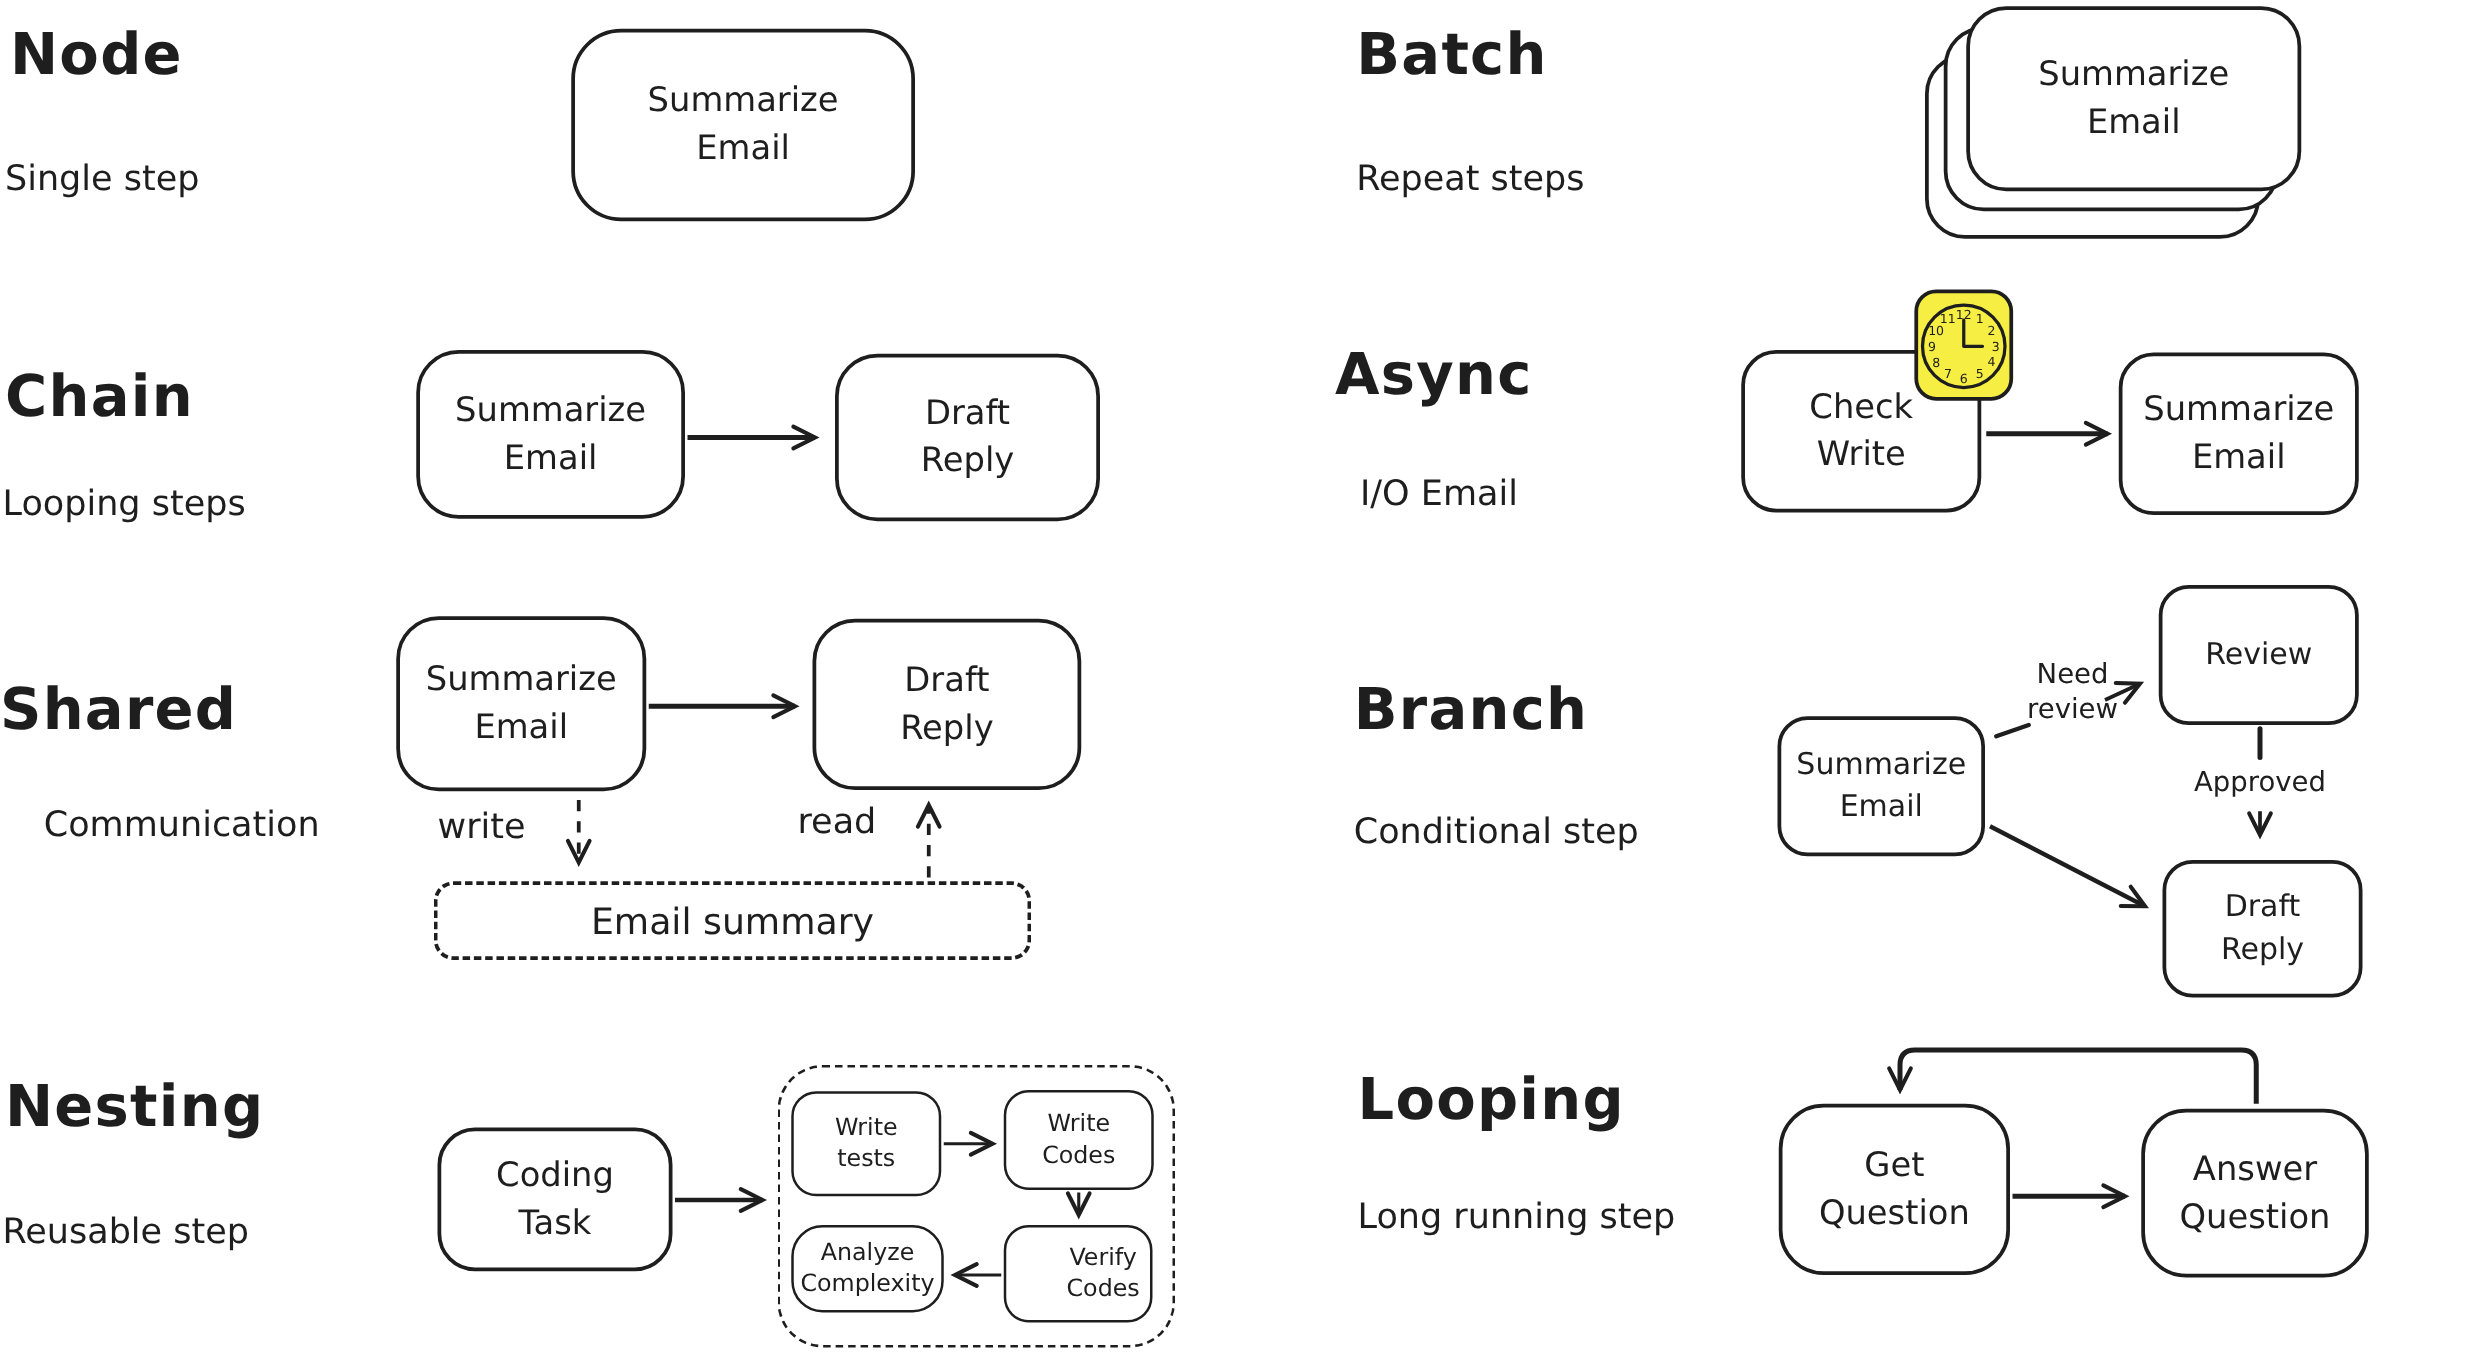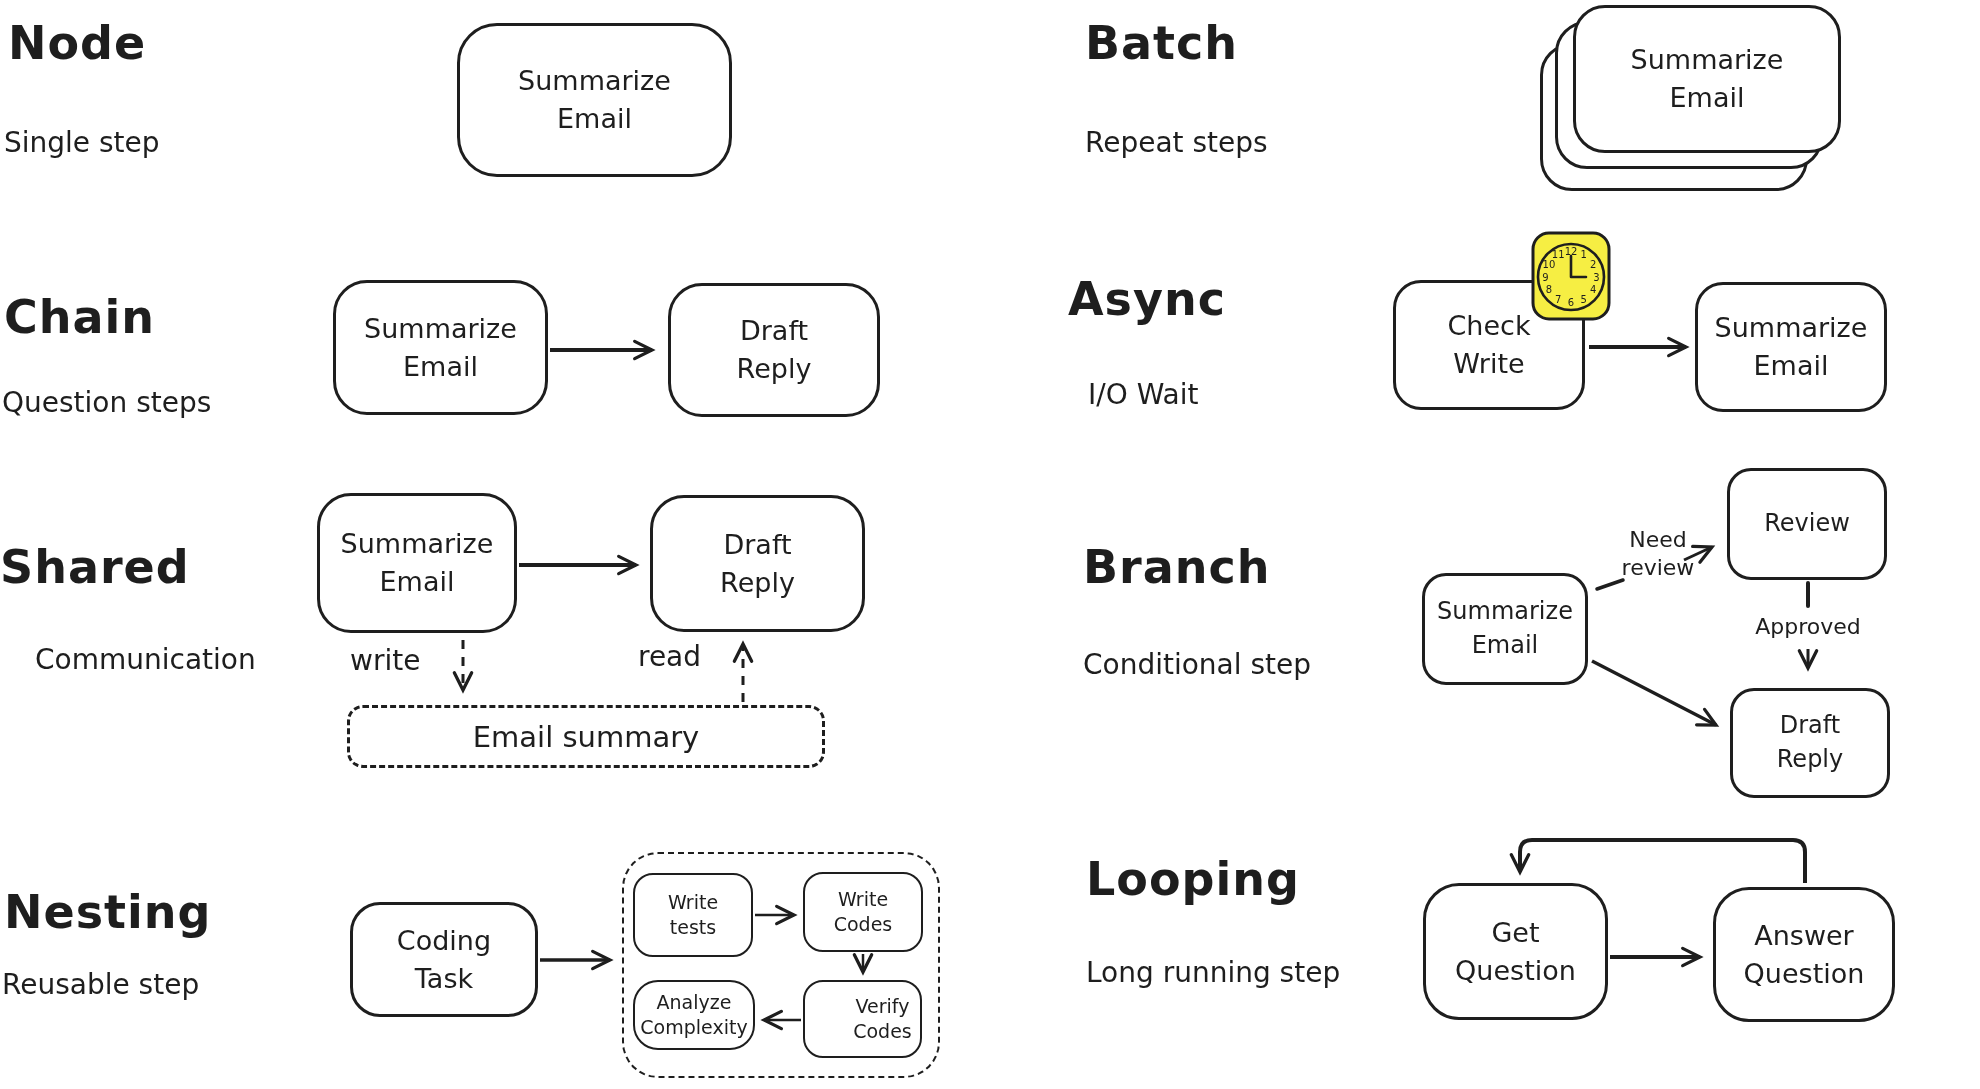--- a/index.html
+++ b/index.html
@@ -76,37 +76,37 @@
     <path d="M1610,957 H1700" fill="none" stroke="#1e1e1e" stroke-width="4" marker-end="url(#ah)"></path>
     <path d="M1805,883 V852 Q1805,840 1793,840 H1532 Q1520,840 1520,852 V872" fill="none" stroke="#1e1e1e" stroke-width="4" marker-end="url(#ah)"></path>
   </svg>
 
   <div class="title" style="left:8px;top:16px;">Node</div>
   <div class="subtitle" style="left:4px;top:126px;">Single step</div>
   <div class="box" style="left:457px;top:23px;width:275px;height:154px;border-radius:40px;">Summarize
 Email</div>
 
   <div class="title" style="left:4px;top:290px;">Chain</div>
-  <div class="subtitle" style="left:2px;top:386px;">Question steps</div>
+  <div class="subtitle" style="left:2px;top:386px;">Looping steps</div>
   <div class="box" style="left:333px;top:280px;width:215px;height:135px;">Summarize
 Email</div>
   <div class="box" style="left:668px;top:283px;width:212px;height:134px;">Draft
 Reply</div>
 
   <div class="title" style="left:0px;top:540px;">Shared</div>
   <div class="subtitle" style="left:0px;top:643px;margin-left:35px;">Communication</div>
   <div class="box" style="left:317px;top:493px;width:200px;height:140px;">Summarize
 Email</div>
   <div class="box" style="left:650px;top:495px;width:215px;height:137px;">Draft
 Reply</div>
   <div class="aux-label" style="left:350px;top:644px;">write</div>
   <div class="aux-label" style="left:638px;top:640px;">read</div>
   <div class="dashed-store" style="left:347px;top:705px;width:478px;height:63px;">Email summary</div>
 
-  <div class="title" style="left:4px;top:885px;">Nesting</div>
+  <div class="title" style="left:4px;top:858px;">Nesting</div>
   <div class="subtitle" style="left:2px;top:968px;">Reusable step</div>
   <div class="box" style="left:350px;top:902px;width:188px;height:115px;border-radius:30px;">Coding
 Task</div>
   <div class="dashed-group" style="left:622px;top:852px;width:318px;height:226px;"></div>
   <div class="box tiny" style="left:633px;top:873px;width:120px;height:84px;">Write
 tests</div>
   <div class="box tiny" style="left:803px;top:872px;width:120px;height:80px;">Write
 Codes</div>
   <div class="box tiny" style="left:803px;top:980px;width:119px;height:78px;padding-left:40px;">Verify
 Codes</div>
@@ -114,21 +114,21 @@
 Complexity</div>
 
   <div class="title" style="left:1085px;top:16px;">Batch</div>
   <div class="subtitle" style="left:1085px;top:126px;">Repeat steps</div>
   <div class="stack-back" style="left:1540px;top:43px;width:268px;height:148px;"></div>
   <div class="stack-back" style="left:1555px;top:21px;width:268px;height:148px;"></div>
   <div class="box" style="left:1573px;top:5px;width:268px;height:148px;border-radius:32px;">Summarize
 Email</div>
 
   <div class="title" style="left:1068px;top:272px;">Async</div>
-  <div class="subtitle" style="left:1088px;top:378px;">I/O Wait</div>
+  <div class="subtitle" style="left:1088px;top:378px;">I/O Email</div>
   <div class="box" style="left:1393px;top:280px;width:192px;height:130px;border-radius:28px;">Check
 Write</div>
   <div class="box" style="left:1695px;top:282px;width:192px;height:130px;border-radius:28px;">Summarize
 Email</div>
   <div style="position:absolute;left:1530px;top:230px;">
     <svg width="82" height="92" viewBox="0 0 82 92">
       <rect x="3" y="3" width="76" height="86" rx="16" stroke="#1e1e1e" stroke-width="3" fill="#f6ee43"></rect>
       <circle cx="41" cy="47" r="33" fill="none" stroke="#1e1e1e" stroke-width="2.6"></circle>
       <g id="clock-numbers" font-size="10" text-anchor="middle" fill="#1e1e1e" font-family="DejaVu Sans, sans-serif">
           <text x="41.0" y="25.0">12</text>

